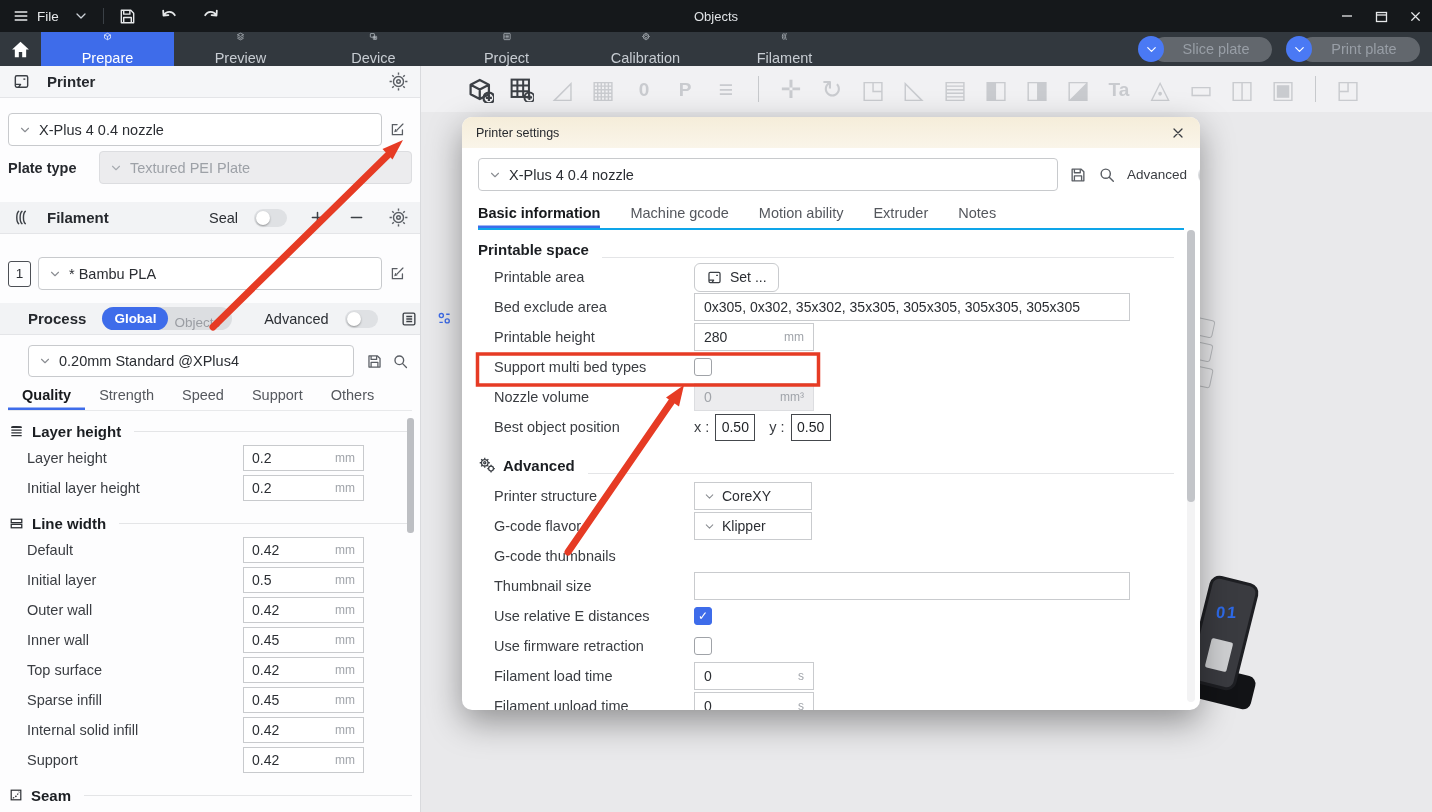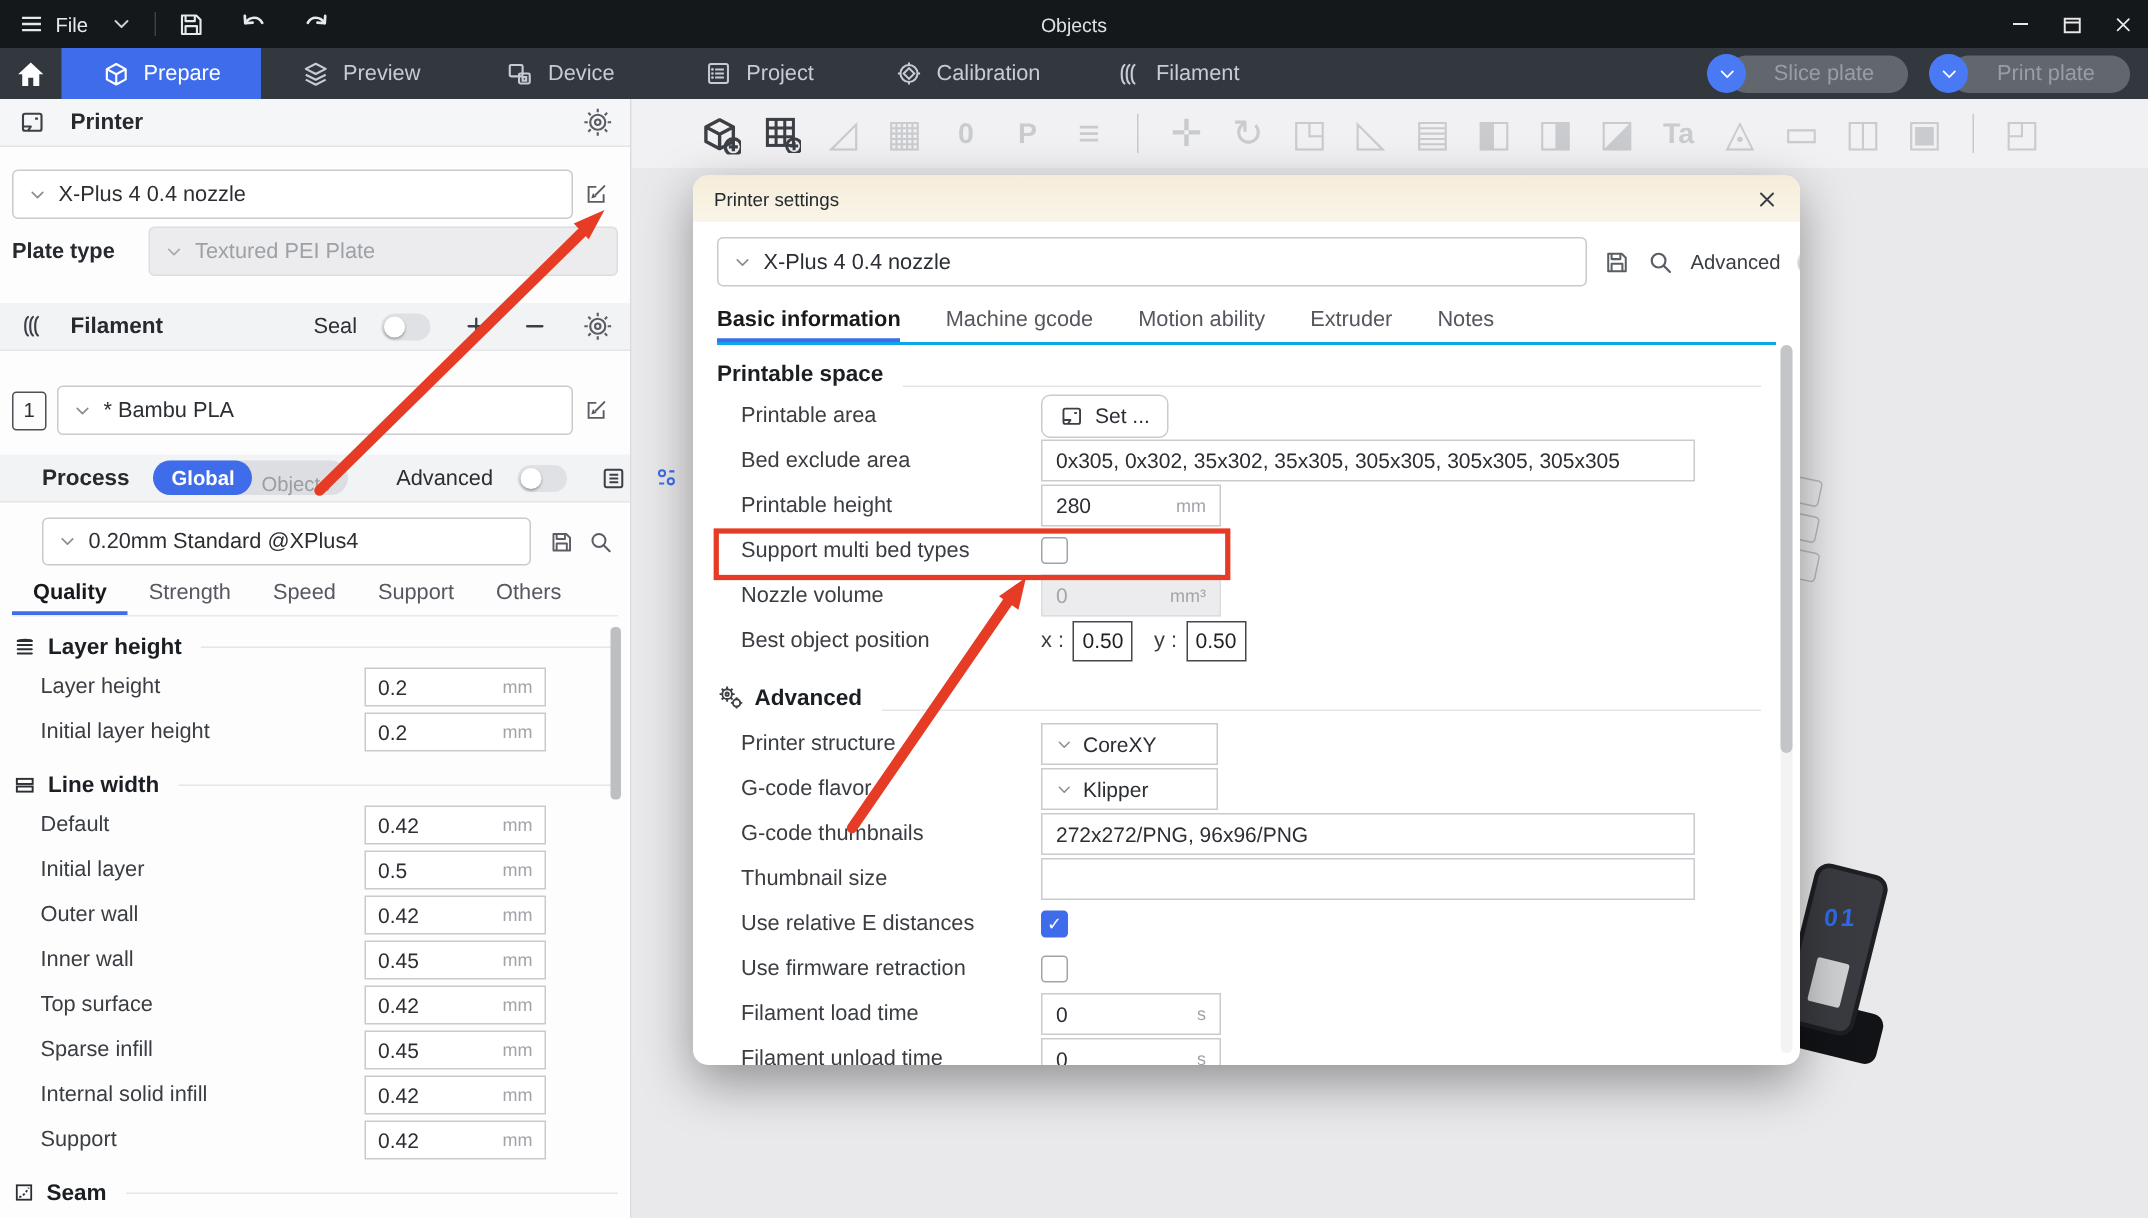--- a/index.html
+++ b/index.html
@@ -14,21 +14,21 @@
   .tb-menu{display:flex;align-items:center;gap:7px;font-size:13.5px;cursor:default;}
   .vs{width:1px;height:16px;background:#3a4046;}
   .tb-title{position:absolute;left:0;right:0;text-align:center;font-size:13px;color:#dfe2e5;pointer-events:none;}
   .tb-win{position:absolute;right:0;top:0;height:32px;display:flex;align-items:center;}
   .winbtn{width:34px;height:32px;display:flex;align-items:center;justify-content:center;color:#e6e8ea;}
 
   
   .navbar{position:absolute;left:0;top:32px;width:100%;height:34px;background:#32383e;
           display:flex;align-items:stretch;color:#c7ccd2;z-index:29;}
   .nav-home{width:41px;display:flex;align-items:center;justify-content:center;}
-  .nav-tab{width:133px;display:flex;align-items:center;justify-content:center;gap:9px;font-size:14.5px;}
+  .nav-tab{width:133px;display:flex;align-items:center;justify-content:center;gap:9px;font-size:14.5px;flex-direction:column;}
   .nav-tab.active{background:#3e6cea;color:#fff;}
   .nav-right{position:absolute;right:12px;top:4px;display:flex;gap:14px;}
   .sp-group{display:flex;align-items:center;}
   .sp-chev{width:26px;height:26px;border-radius:50%;background:#4a79f4;display:flex;align-items:center;
            justify-content:center;z-index:2;color:#fff;}
   .sp-pill{height:25px;width:112px;margin-left:-12px;background:#62676d;border-radius:13px;display:flex;
            align-items:center;justify-content:center;color:#989ea6;font-size:14.5px;padding-left:8px;}
 
   
   .canvas-toolbar{position:absolute;left:420px;top:66px;right:0;height:46px;background:#f1f1f3;
@@ -744,23 +744,20 @@
         <span class="dselect">
           <svg class="ic" width="13" height="13" viewBox="0 0 20 20" style="color:#8a8d92">
               <use href="#i-chev"></use>
             </svg>
           <span>Klipper</span>
         </span>
       </div>
 
       <div class="drow">
         <span class="dlabel">G-code thumbnails</span>
-        <span class="dinput wide">
-            <span>272x272/PNG, 96x96/PNG</span>
-          </span>
       </div>
 
       <div class="drow">
         <span class="dlabel">Thumbnail size</span>
         <span class="dinput wide">
             <span></span>
           </span>
       </div>
 
       <div class="drow">

